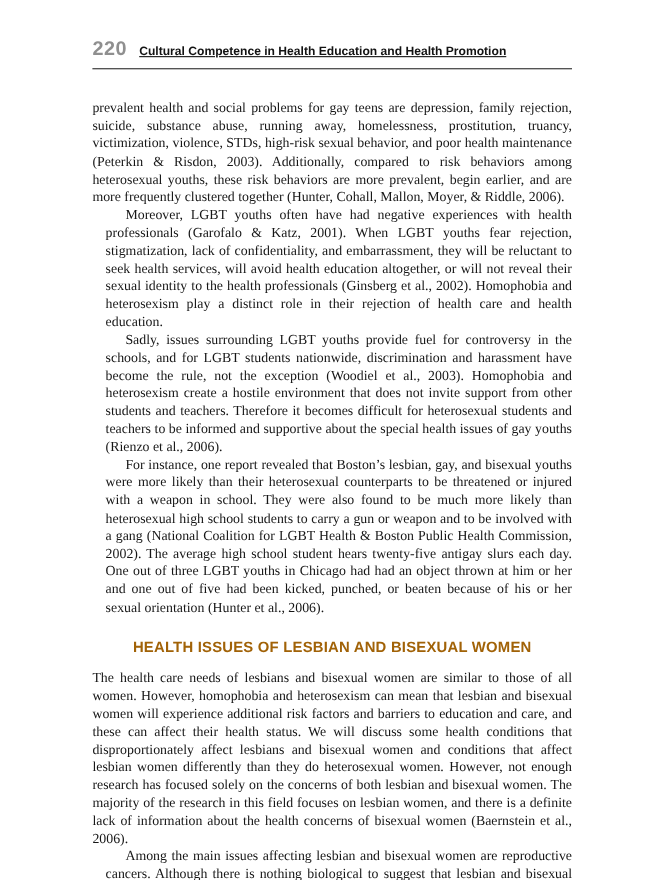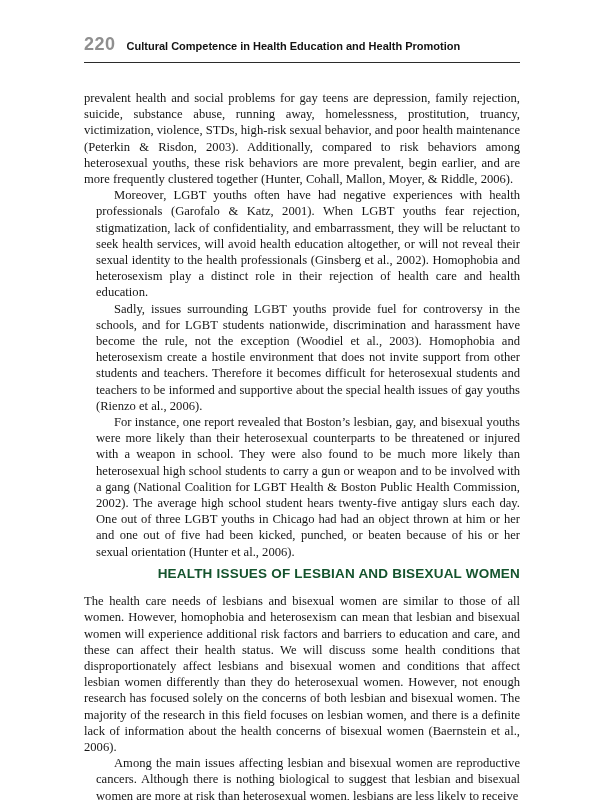--- a/index.html
+++ b/index.html
@@ -27,43 +27,44 @@
     font-weight: bold;
     font-size: 18px;
     color: #8f8f8f;
     letter-spacing: 0.5px;
   }
   .running-title {
     font-family: "Liberation Sans", sans-serif;
     font-weight: bold;
     font-size: 11px;
     color: #131313;
+    text-decoration: underline;
   }
   .header-rule {
     border: none;
     border-top: 1.2px solid #2b2b2b;
     margin-top: 7px;
   }
   .body-text {
     margin-top: 27px;
     font-size: 12.6px;
     line-height: 16.2px;
     color: #161616;
     text-align: justify;
   }
   .body-text p { margin: 0; }
   .body-text p.indent { text-indent: 18px; margin-left: 12px; }
   h2.section {
     font-family: "Liberation Sans", sans-serif;
     font-weight: bold;
     font-size: 13.5px;
-    color: #14532d;
+    color: #a16207;
     letter-spacing: 0.2px;
-    margin: 6px 0 11px 0;
-    text-align: right;
+    margin: 21px 0 11px 0;
+    text-align: center;
   }
 </style>
 </head>
 <body>
 
 <div class="page">
 
   <header class="header">
     <span class="page-number">220</span>
     <span class="running-title">Cultural Competence in Health Education and Health Promotion</span>

